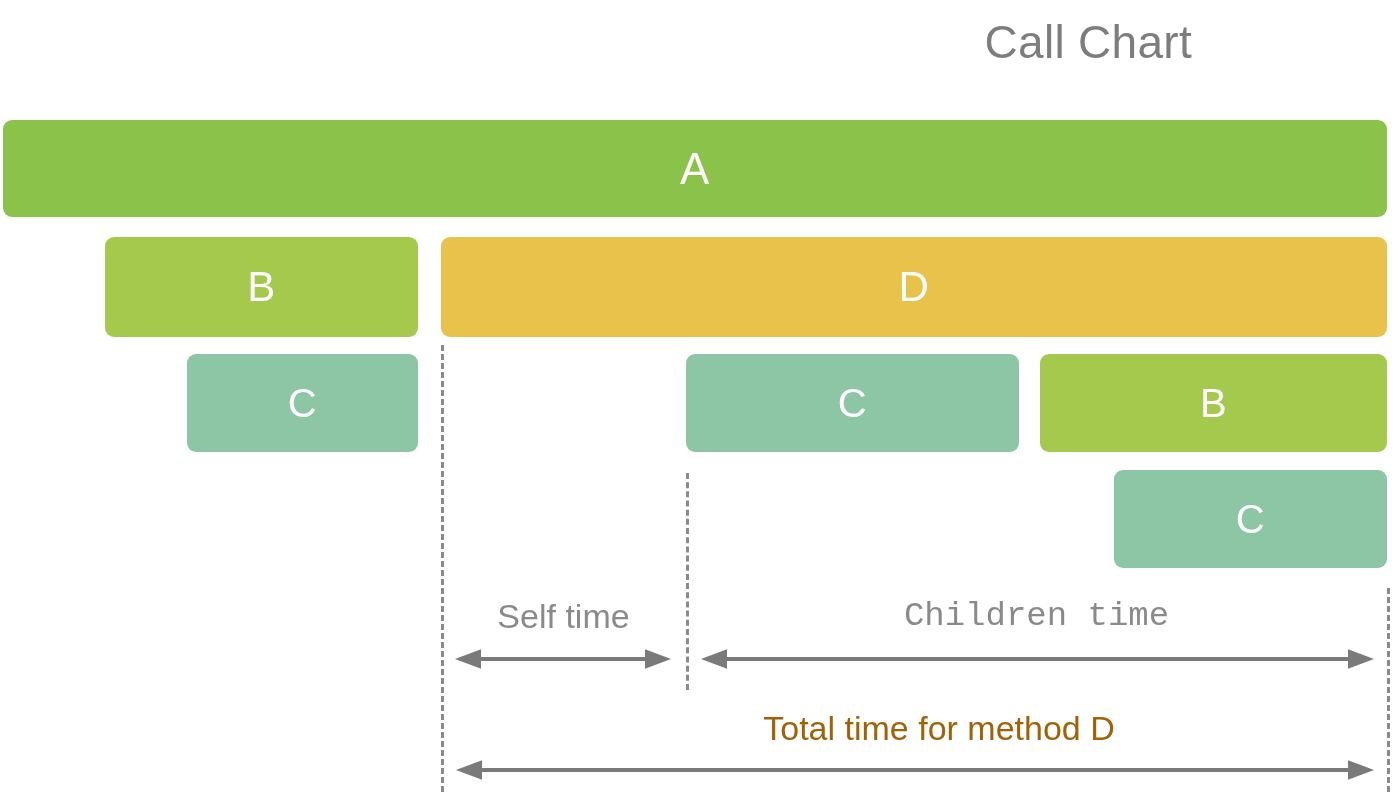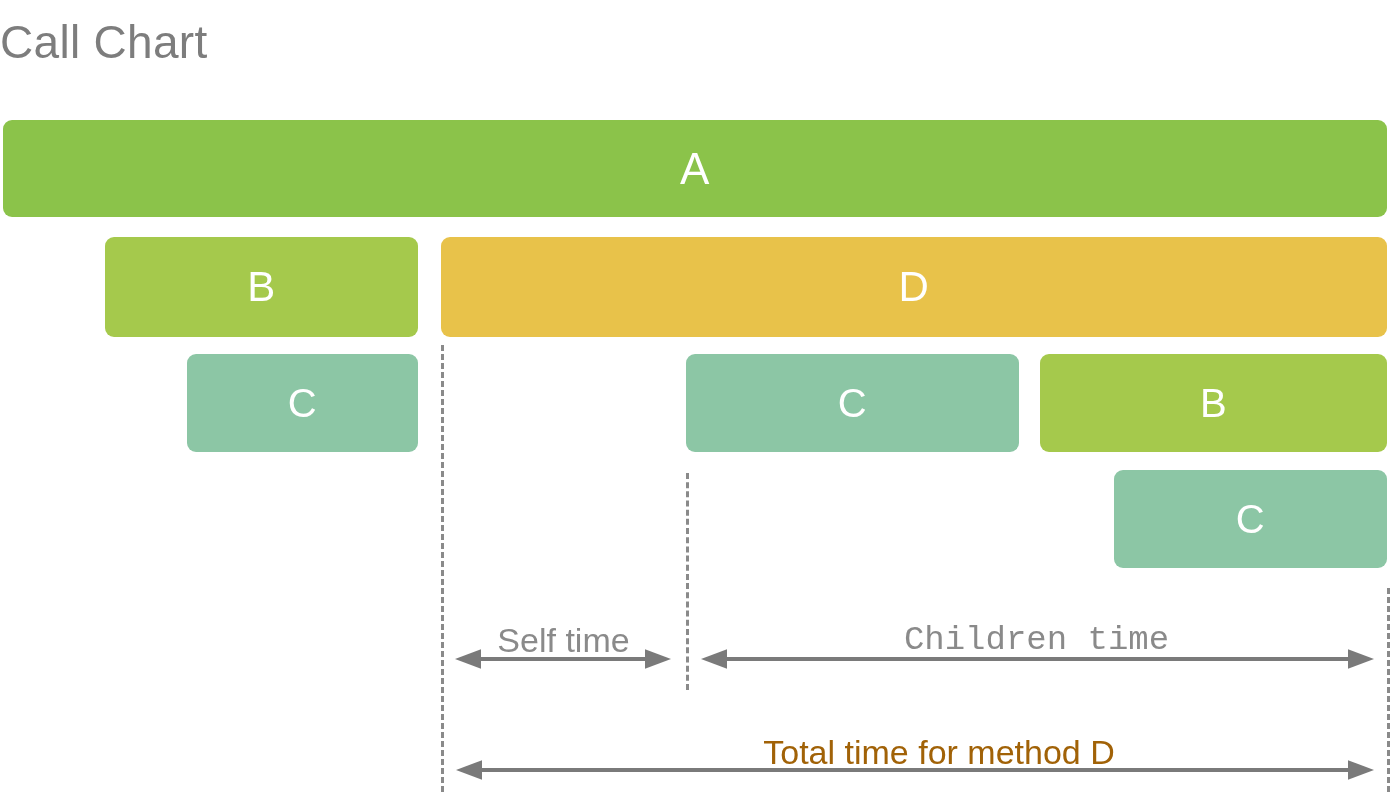--- a/index.html
+++ b/index.html
@@ -20,21 +20,21 @@
     position: absolute;
     inset: 0;
   }
 
   
   .chart-title {
     position: absolute;
     left: 0;
     top: 10px;
     width: 1192px;
-    text-align: left;
+    text-align: right;
     font-size: 46px;
     font-weight: 300;
     color: #7d7d7d;
     letter-spacing: 0.3px;
     line-height: 64px;
     white-space: nowrap;
   }
 
   
   .call-bar {
@@ -64,21 +64,20 @@
 
   
   .measure-label {
     position: absolute;
     text-align: center;
     font-size: 34px;
     font-weight: 300;
     color: #8a8a8a;
     line-height: 44px;
     white-space: nowrap;
-    margin-top: 24px;
   }
   .measure-arrow {
     position: absolute;
     height: 24px;
   }
   .measure-arrow svg {
     display: block;
     width: 100%;
     height: 100%;
     overflow: visible;

